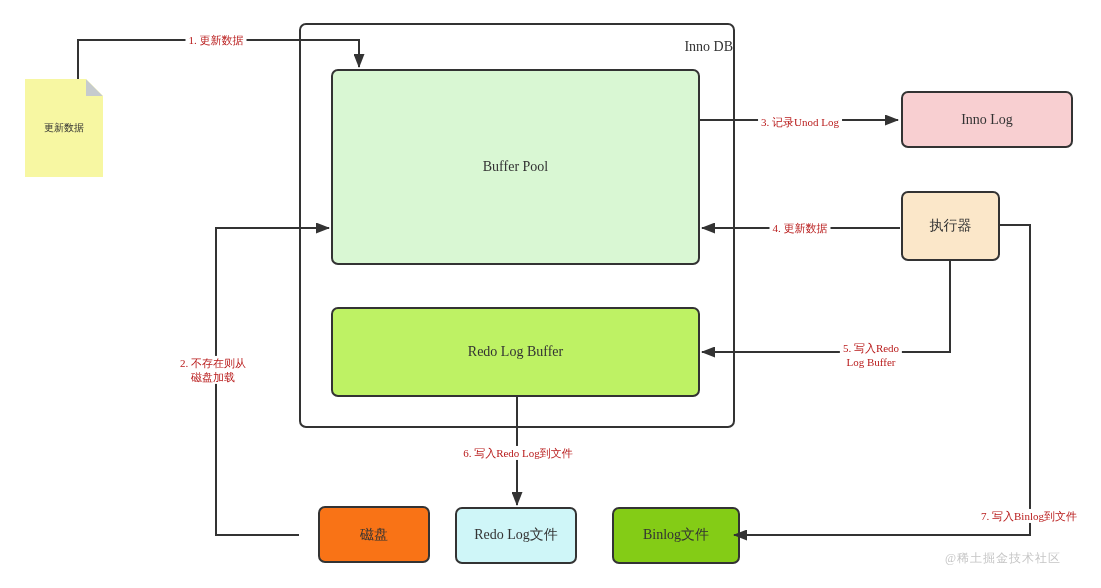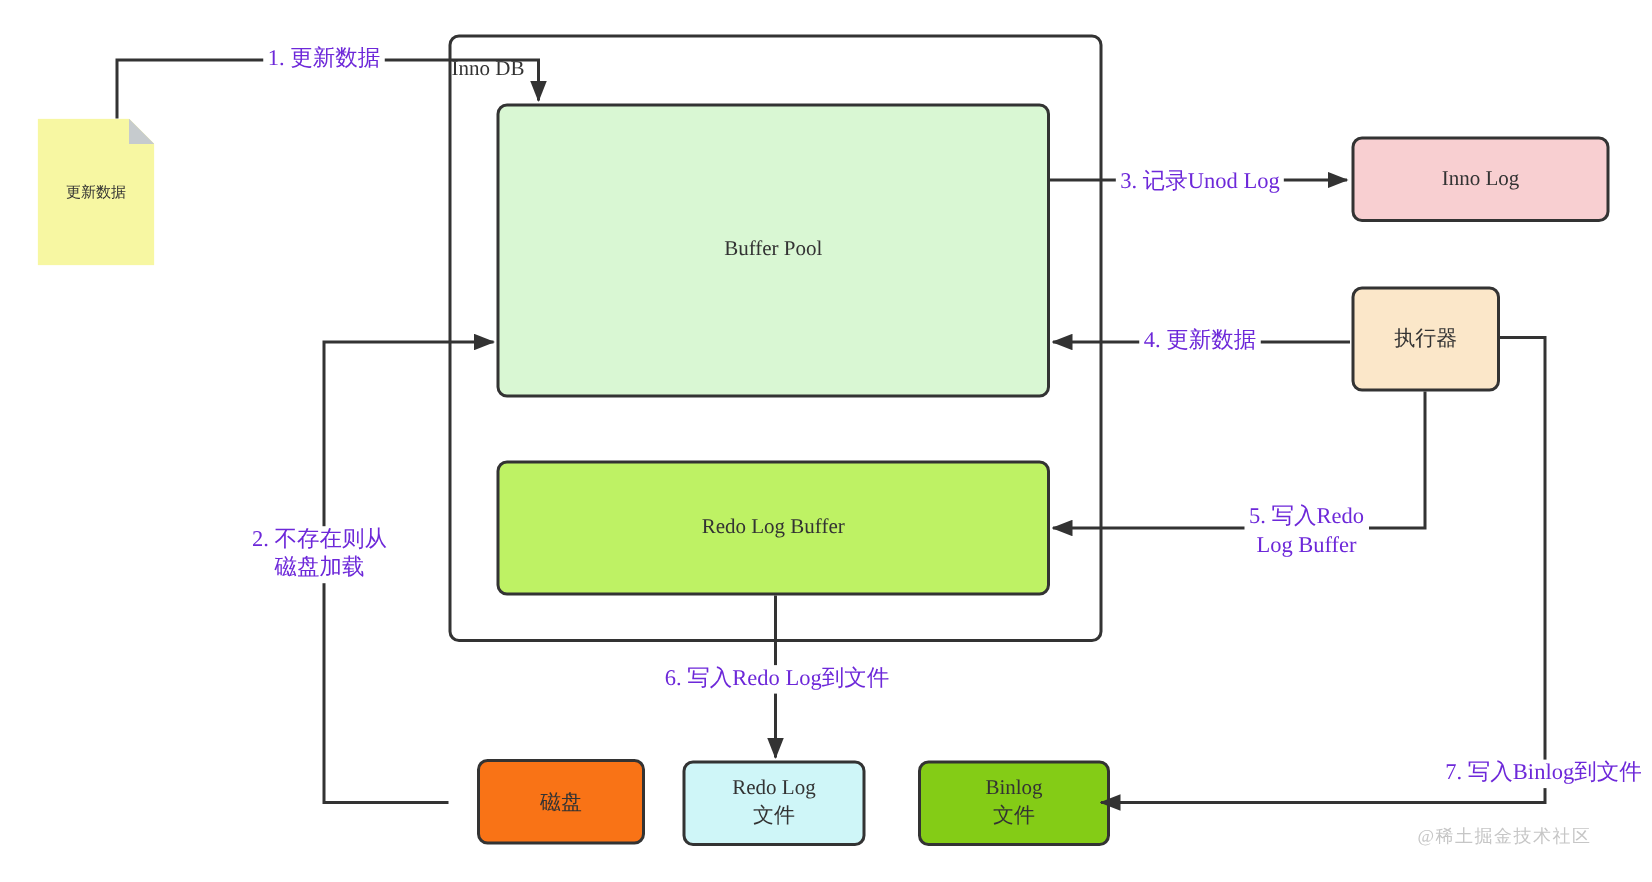--- a/index.html
+++ b/index.html
@@ -26,23 +26,23 @@
     font-size: 14px;
     color: #333333;
     box-sizing: border-box;
     z-index: 1;
     text-align: center;
   }
   .box.container-box { background: transparent; }
   .innodb-title {
     position: absolute;
     top: 14px;
-    left: 0;
+    left: 12px;
     right: 0;
-    text-align: left;
+    text-align: right;
     font-size: 14px;
   }
   .note {
     position: absolute;
     left: 25px;
     top: 79px;
     width: 78px;
     height: 98px;
     clip-path: polygon(0 0, calc(100% - 17px) 0, 100% 17px, 100% 100%, 0 100%);
     display: flex;
@@ -68,30 +68,30 @@
   }
   .wires polyline {
     fill: none;
     stroke: #333333;
     stroke-width: 2;
   }
   .lbl {
     position: absolute;
     transform: translate(-50%, -50%);
     background: #ffffff;
-    font-size: 15px;
+    font-size: 11px;
     line-height: 1.28;
-    color: #6d28d9;
+    color: #b91c1c;
     white-space: nowrap;
     padding: 0 3px;
     text-align: center;
     z-index: 10;
   }
   .lbl span { display: block; }
-  .twoline { line-height: 1.35; flex-direction: column; }
+  .twoline { line-height: 1.35; flex-direction: row; }
   .twoline span { display: block; }
   .watermark {
     position: absolute;
     transform: translate(-50%, -50%);
     left: 1003px;
     top: 558px;
     font-size: 12px;
     letter-spacing: 1px;
     white-space: nowrap;
     z-index: 2;

